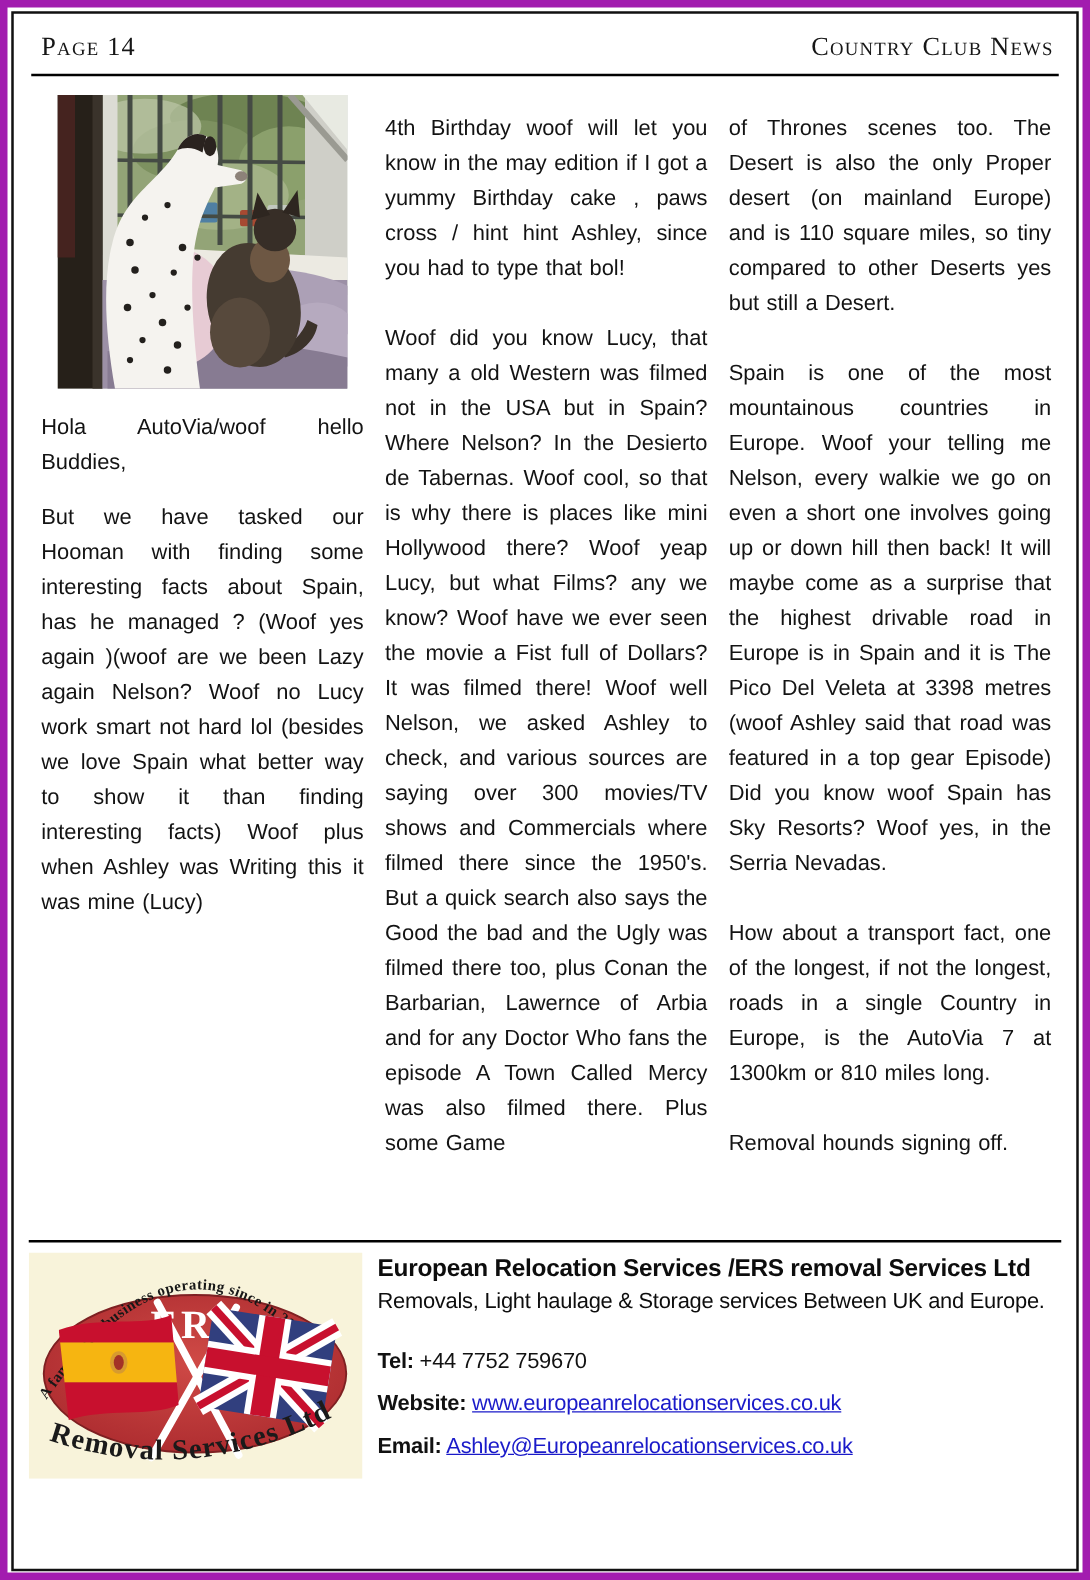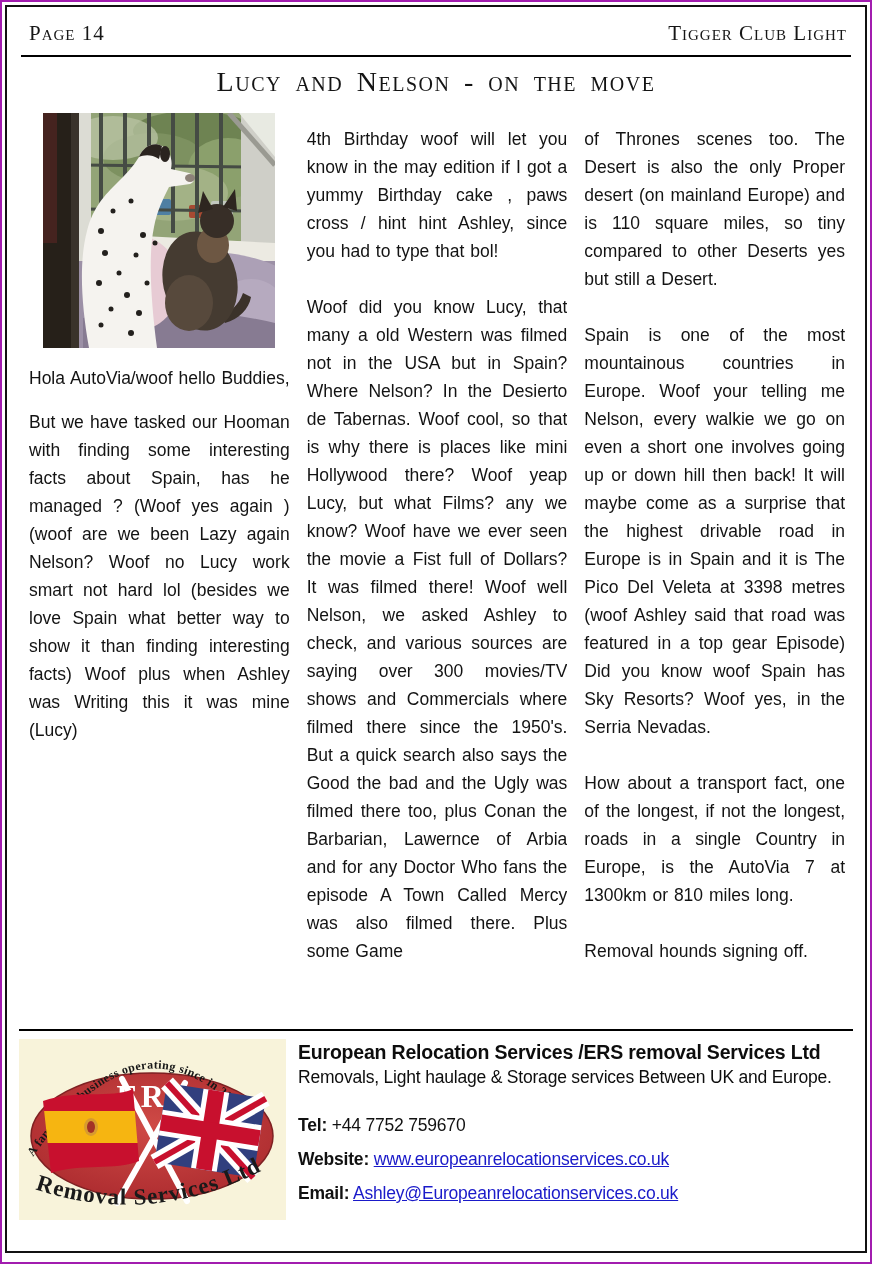--- a/index.html
+++ b/index.html
@@ -1,18 +1,18 @@
 <!DOCTYPE html>
 <html><head>
 <meta charset="utf-8">
 <style>
   html,body { margin:0; padding:0; background:#fff; }
   .page {
     width:872px; height:1264px; box-sizing:border-box;
-    border:2px solid #a21caf; background:#fff;
+    border:6px solid #a21caf; background:#fff;
     font-family:"Liberation Sans", sans-serif; color:#111;
     overflow:hidden;
   }
   .inner {
     box-sizing:border-box; margin:3px; border:2px solid #111;
     height:1248px; padding:4px 10px 0 10px; overflow:hidden;
   }
   
   .hdr {
     display:flex; justify-content:space-between; align-items:baseline;
@@ -53,25 +53,24 @@
   .c-link { color:#1a1ac9; text-decoration:underline; cursor:pointer; }
 </style>
 </head>
 <body>
 
 <div class="page">
   <div class="inner">
 
     <div class="hdr">
       <span>Page 14</span>
-      <span>Tigger Club Light</span>
+      <span>Country Club News</span>
     </div>
     <div class="hdr-rule"></div>
 
-    <h1 class="title">Lucy and Nelson - on the move</h1>
 
     <div class="cols">
 
       <div class="col">
         <div class="photo">
           <svg viewBox="0 0 232 235" width="232" height="235">
             <rect width="232" height="235" fill="#c9cdc4"></rect>
             <rect x="36" y="0" width="176" height="128" fill="#93a477"></rect>
             <ellipse cx="150" cy="18" rx="60" ry="20" fill="#6e8352"></ellipse>
             <ellipse cx="110" cy="45" rx="50" ry="25" fill="#7d9160"></ellipse>

